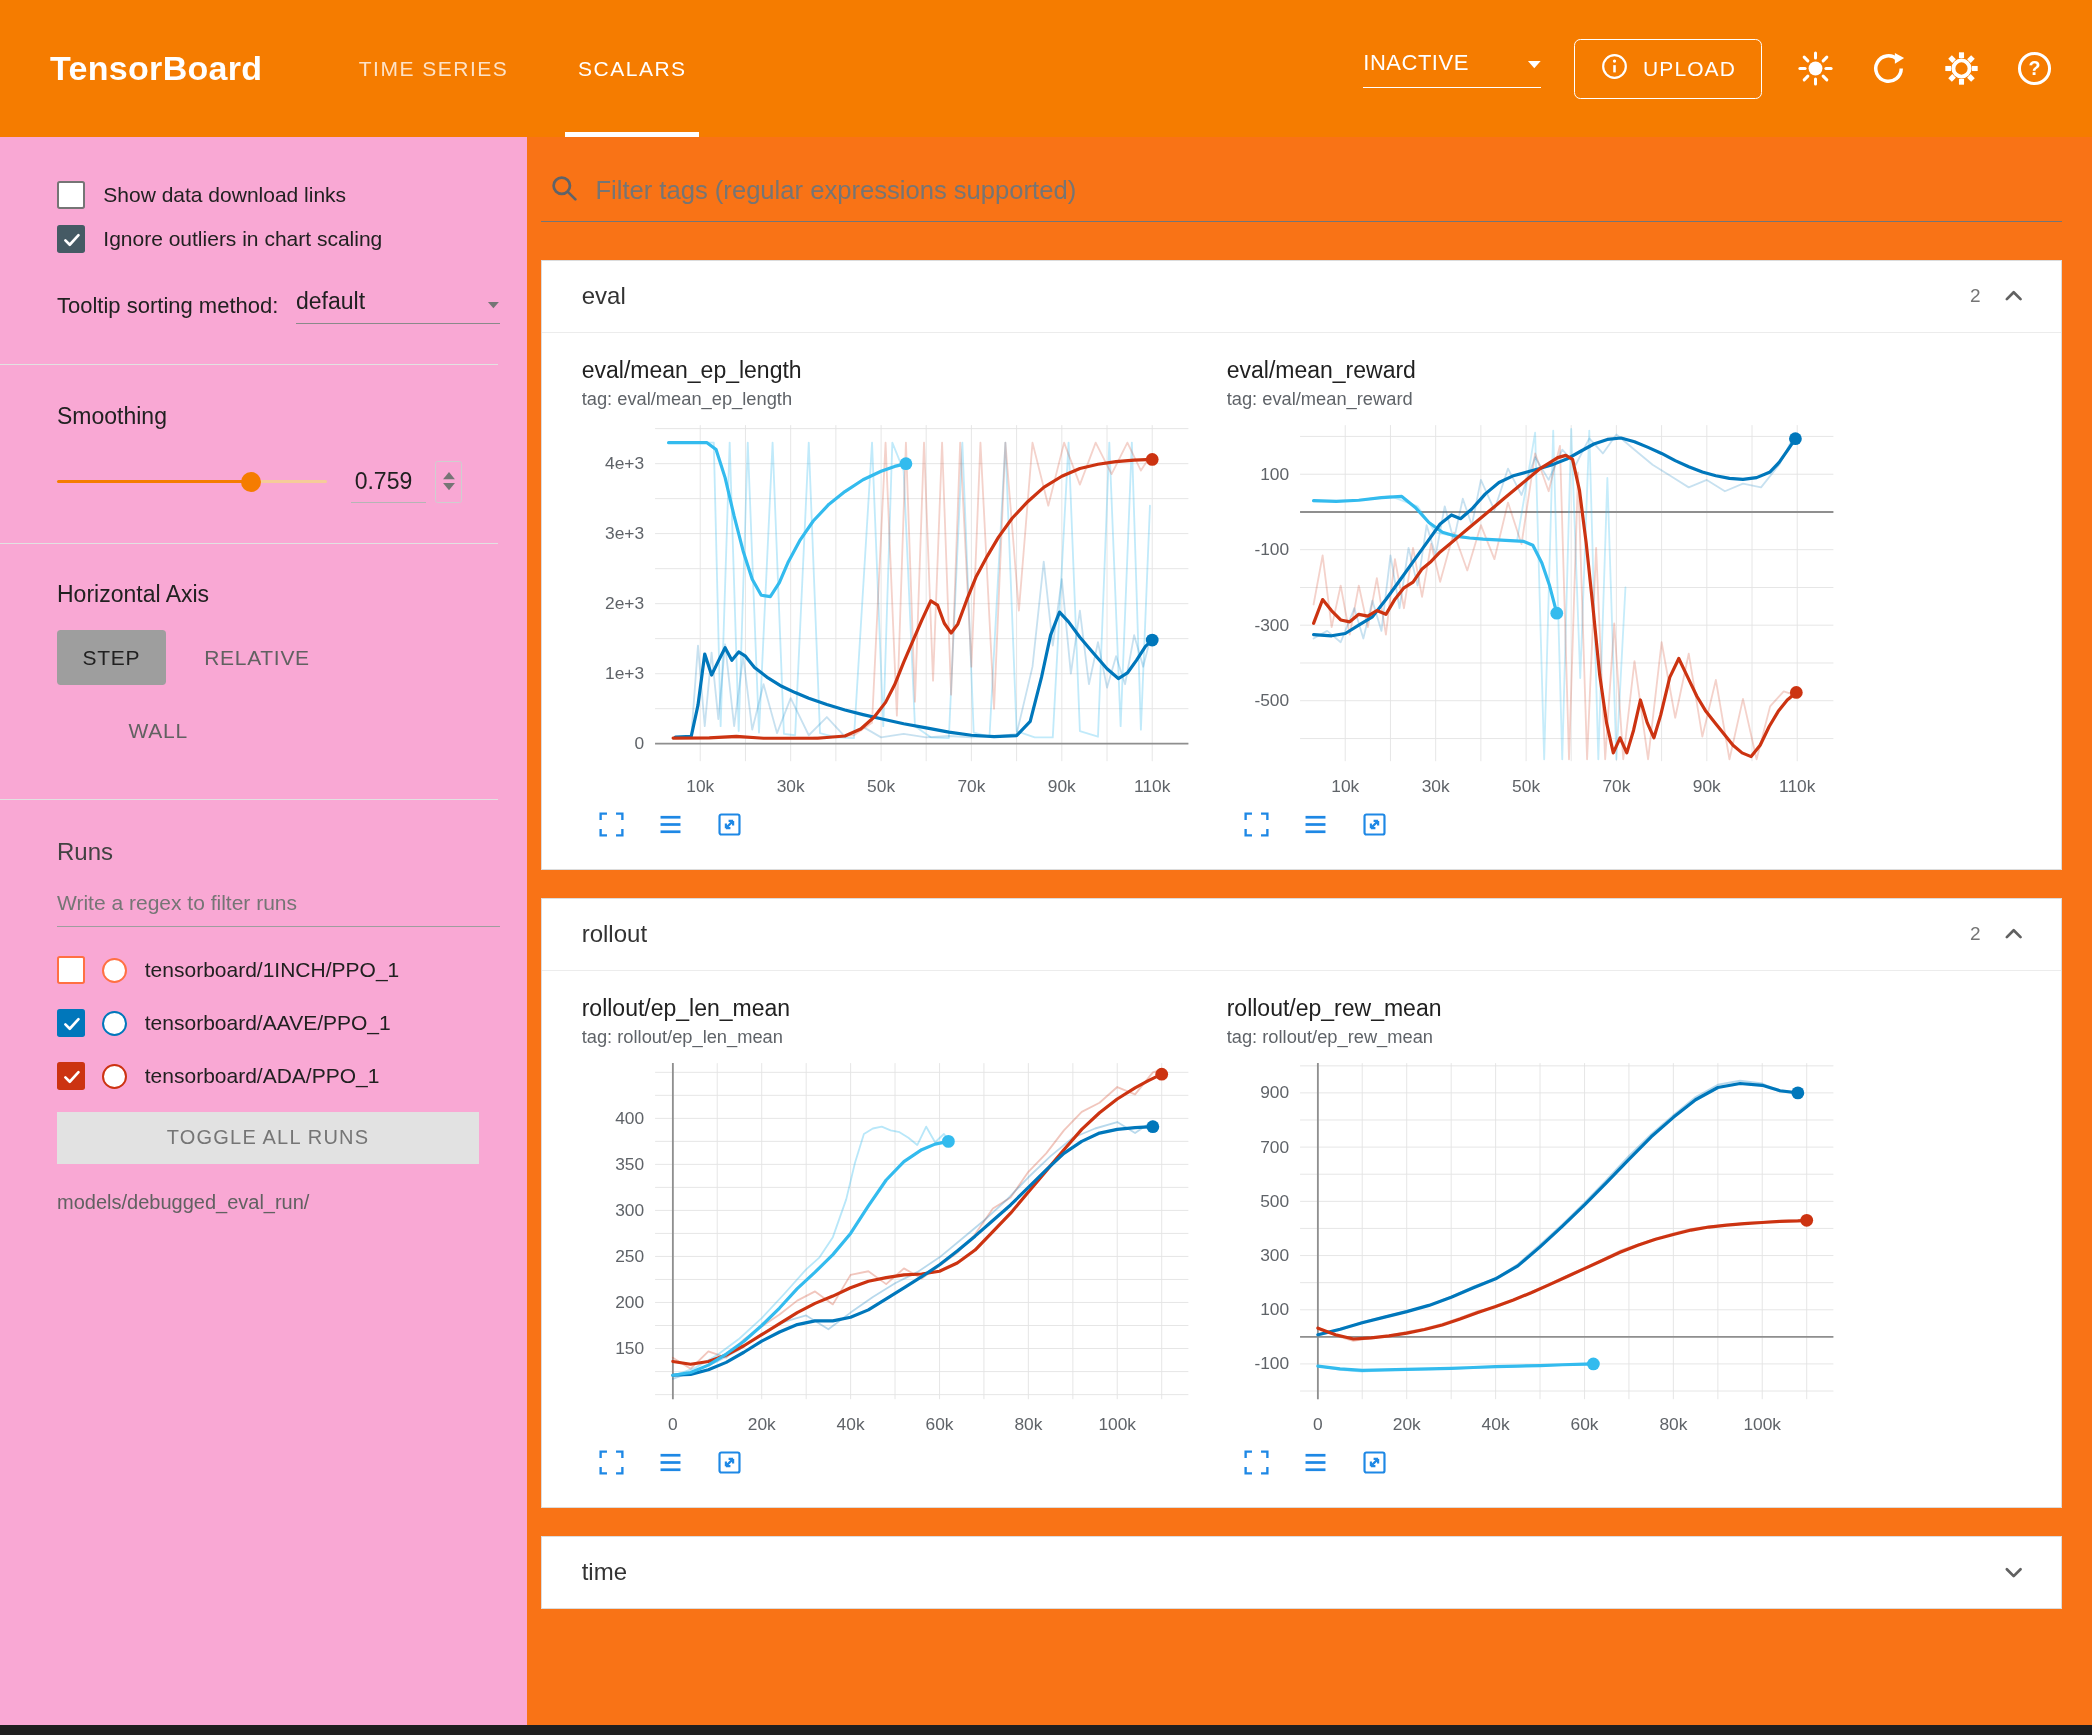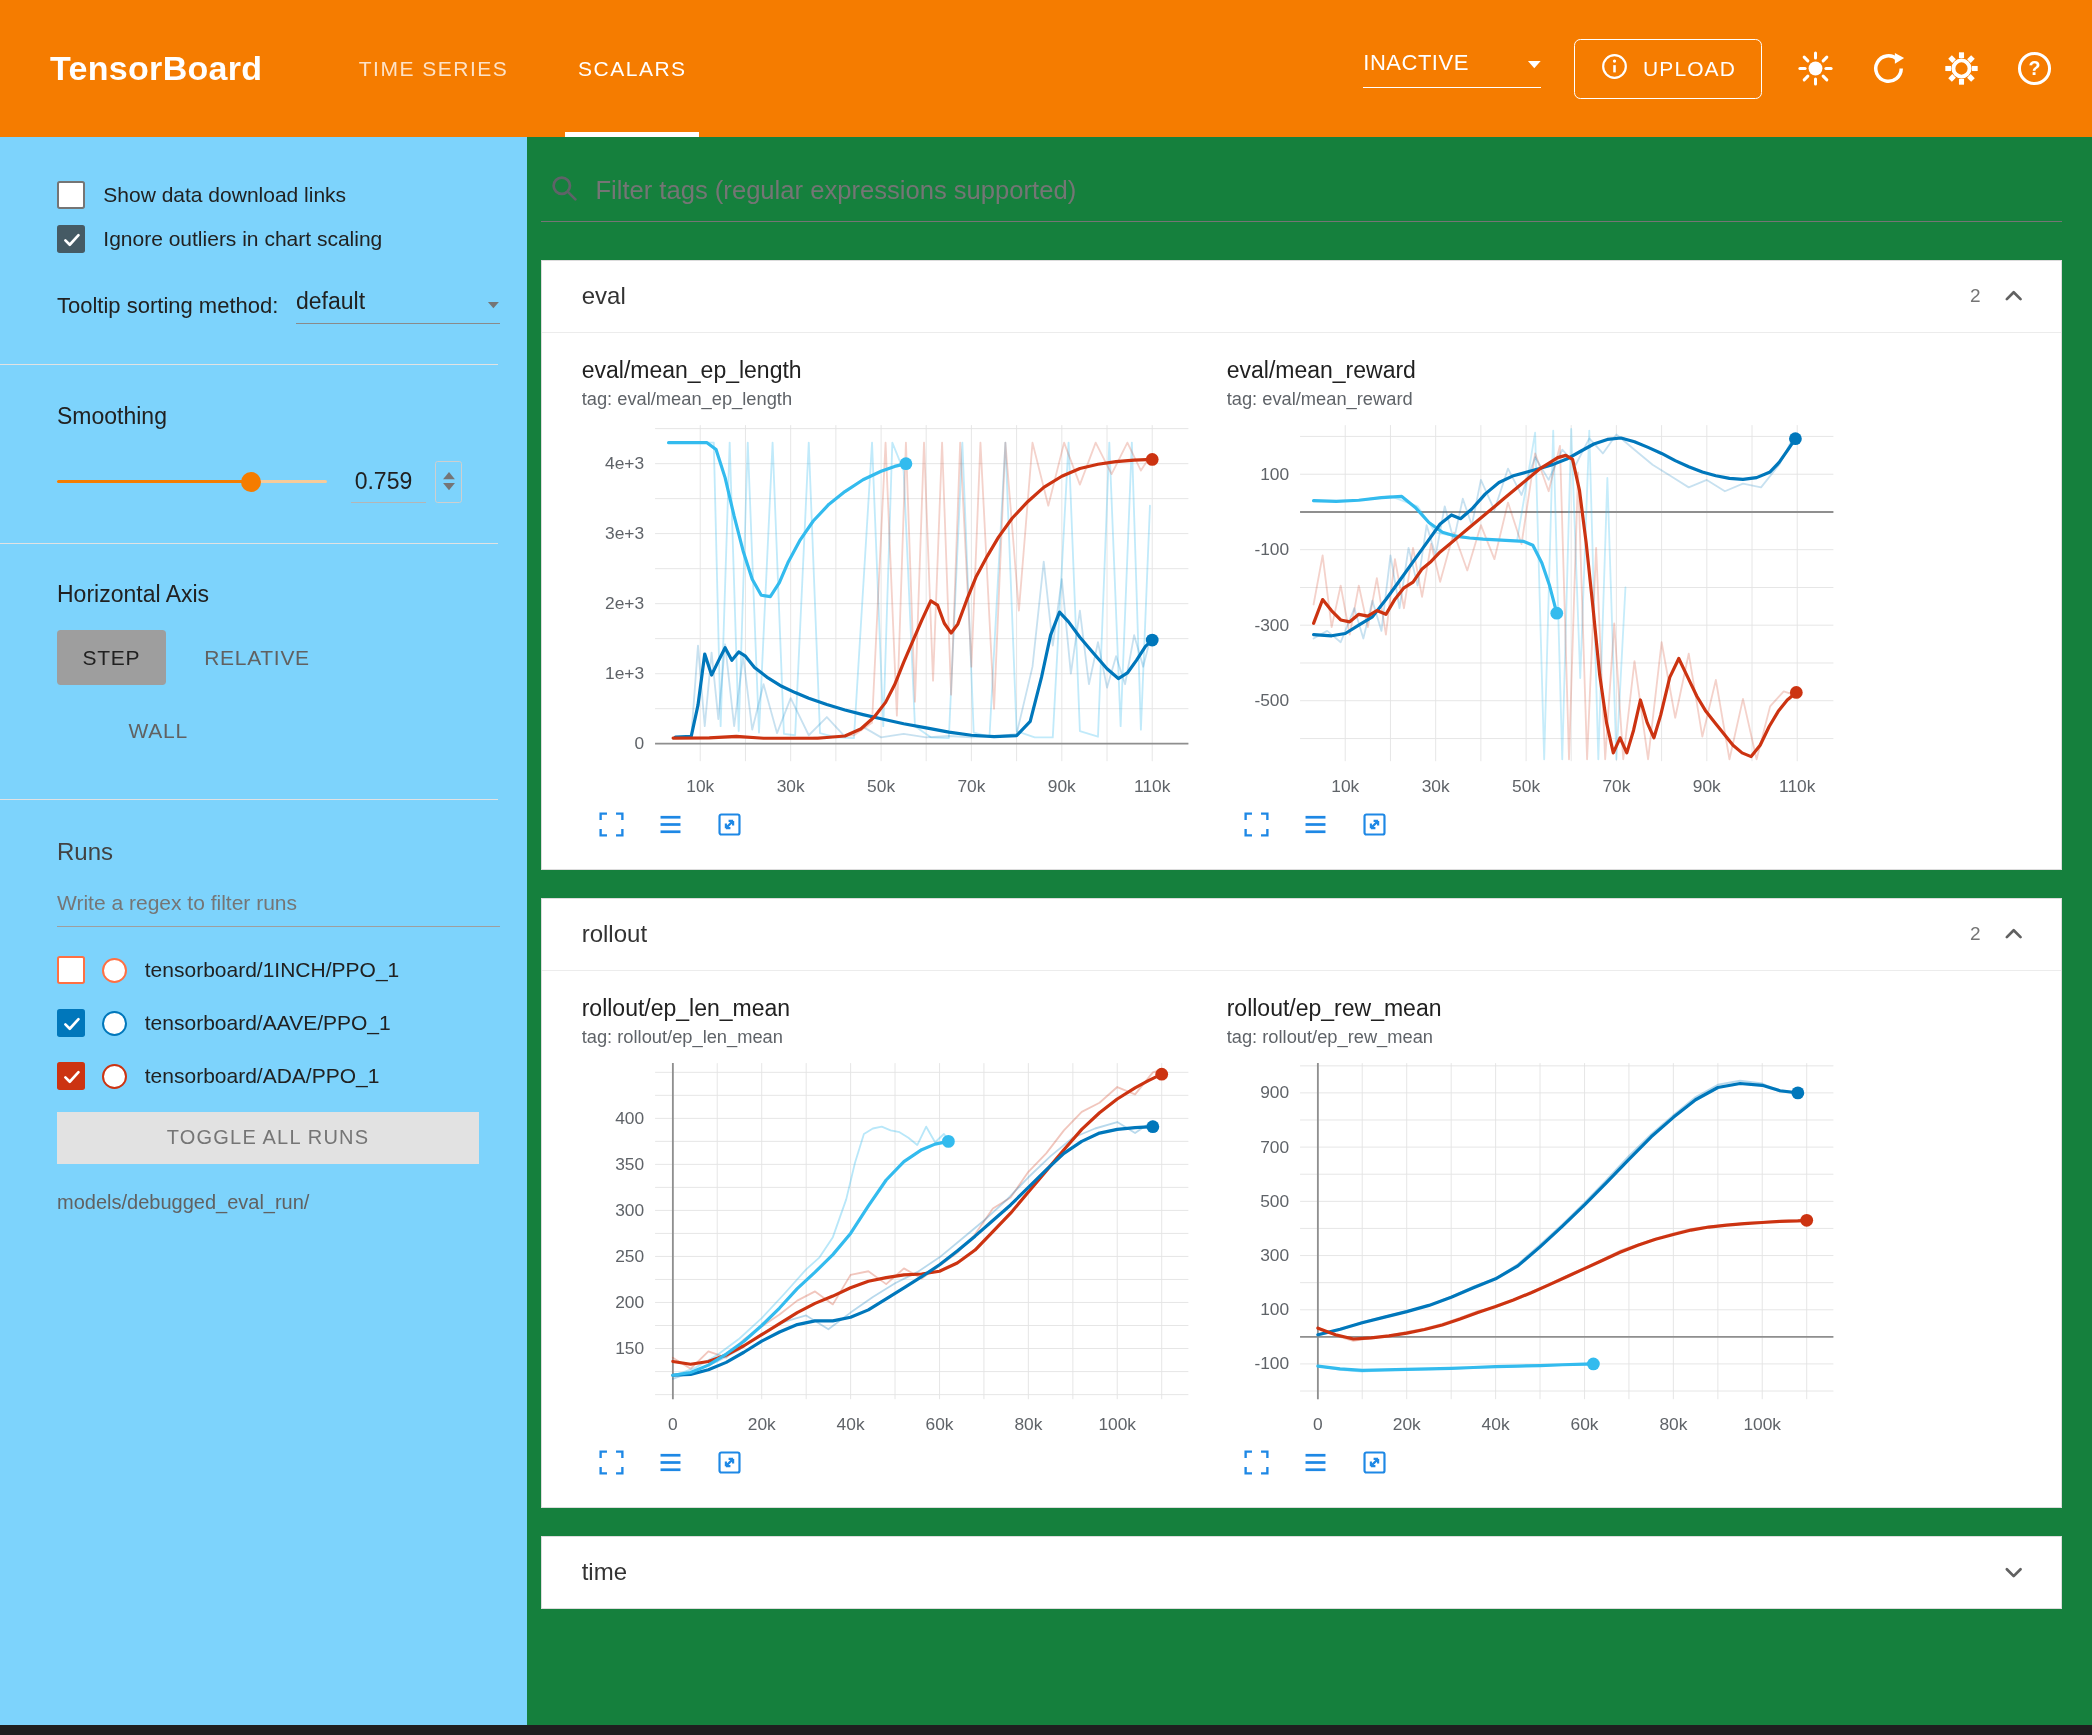--- a/index.html
+++ b/index.html
@@ -9,21 +9,21 @@
   .tb-title{color:#fff;font-size:34px;font-weight:bold;margin-left:50px;margin-right:80px;letter-spacing:0.3px;}
   .tabs{display:flex;height:137px;}
   .tab{height:137px;display:flex;align-items:center;padding:0 16.4px;margin-right:37px;position:relative;color:rgba(255,255,255,.78);font-size:21px;font-weight:500;letter-spacing:1.5px;cursor:pointer;text-align:center;}
   .tab.active{color:#fff;}
   .tab.active::after{content:'';position:absolute;left:3.7px;right:3.7px;bottom:0;height:4.6px;background:#fff;}
   .topbar-right{margin-left:auto;display:flex;align-items:center;gap:33px;padding-right:38px;}
   .status-dd{display:flex;align-items:center;justify-content:space-between;width:178px;border-bottom:1.8px solid #fff;padding-bottom:11px;color:#fff;font-size:22px;font-weight:500;letter-spacing:0.5px;cursor:pointer;}
   .upload-btn{display:flex;align-items:center;gap:13.7px;border:1.8px solid #fff;border-radius:6.4px;background:transparent;color:#fff;font-size:21px;font-weight:500;height:60px;padding:0 25px;letter-spacing:1.1px;cursor:pointer;font-family:inherit;}
   .tb-icon{width:40px;height:40px;display:flex;align-items:center;justify-content:center;cursor:pointer;}
   
-  .sidebar{position:absolute;top:137px;left:0;width:527px;bottom:0;background:#7dd3fc;box-sizing:border-box;padding:44px 27.4px 0 57px;z-index:5;}
+  .sidebar{position:absolute;top:137px;left:0;width:527px;bottom:0;background:#f9a8d4;box-sizing:border-box;padding:44px 27.4px 0 57px;z-index:5;}
   .cb-row{display:flex;align-items:center;gap:18.3px;margin-bottom:16.4px;cursor:pointer;}
   .cb{width:28px;height:28px;border-radius:2.7px;box-sizing:border-box;display:flex;align-items:center;justify-content:center;flex:none;background:#fff;}
   .cb.unchecked{border:2.7px solid #757575;}
   .cb.checked-dark{background:#455a64;}
   .cb-label{font-size:21px;color:#212121;white-space:nowrap;}
   .tooltip-row{display:flex;align-items:center;margin-top:35px;}
   .tooltip-label{width:239px;font-size:22px;color:#212121;line-height:1.35;}
   .dd{flex:1;display:flex;align-items:center;justify-content:space-between;border-bottom:0.9px solid #8a8a8a;padding-bottom:7.3px;font-size:23px;color:#212121;cursor:pointer;}
   .divider{height:0.9px;background:#e2e2e2;margin-top:40px;margin-left:-57px;width:498px;}
   .section-label{font-size:23px;color:#212121;margin-top:38px;}
@@ -43,21 +43,21 @@
   .runs-filter{margin-top:25.6px;width:100%;border:none;border-bottom:0.9px solid #9e9e9e;outline:none;font-size:21px;color:#212121;padding:0 0 11px 0;background:transparent;font-family:inherit;}
   .runs-filter::placeholder{color:#757575;}
   #run-list{margin-top:16.4px;}
   .run-row{display:flex;align-items:center;gap:17.4px;height:53px;cursor:pointer;}
   .run-cb{width:28px;height:28px;border-radius:2.7px;box-sizing:border-box;display:flex;align-items:center;justify-content:center;flex:none;background:#fff;}
   .ring{width:25px;height:25px;border-radius:50%;border:2.7px solid;box-sizing:border-box;background:#fff;flex:none;}
   .run-label{font-size:21px;color:#212121;white-space:nowrap;}
   .toggle-all{margin-top:9px;width:422px;height:52px;background:#e2e2e2;color:#757575;border:none;border-radius:0;font-size:20px;letter-spacing:1.2px;font-family:inherit;cursor:pointer;}
   .runs-path{margin-top:27.4px;font-size:20px;color:#616161;}
   
-  .main{position:absolute;top:137px;left:527px;right:0;bottom:0;box-sizing:border-box;padding:37px 30px 0 13.7px;background:#15803d;overflow:hidden;}
+  .main{position:absolute;top:137px;left:527px;right:0;bottom:0;box-sizing:border-box;padding:37px 30px 0 13.7px;background:#f97316;overflow:hidden;}
   .filter-row{display:flex;align-items:center;gap:14.6px;border-bottom:1.8px solid #757575;padding:0 0 14.6px 9.1px;margin-bottom:38px;}
   .filter-row input{flex:1;border:none;outline:none;background:transparent;font-size:25.6px;color:#212121;font-family:inherit;}
   .filter-row input::placeholder{color:#757575;}
   .card{border:0.9px solid #dcdcdc;background:#fff;margin-bottom:27.4px;}
   .card-header{display:flex;align-items:center;height:71px;padding:0 31px 0 40px;cursor:pointer;}
   .card-title{flex:1;font-size:24px;color:#333;font-weight:500;}
   .card-count{font-size:19px;color:#757575;margin-right:16.4px;}
   .chev{width:33px;height:33px;display:flex;align-items:center;justify-content:center;}
   .card-body{display:flex;padding:24px 14.6px 27.4px 40px;border-top:0.9px solid #ececec;}
   .chart{width:634px;margin-right:11px;}

